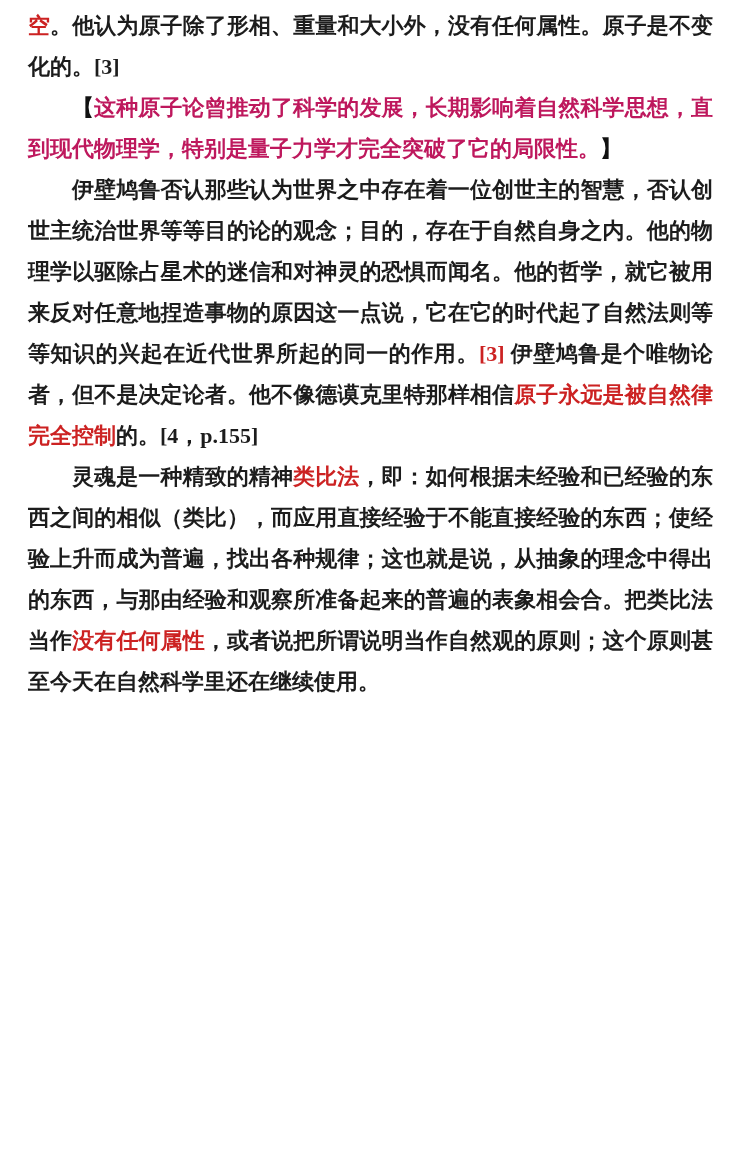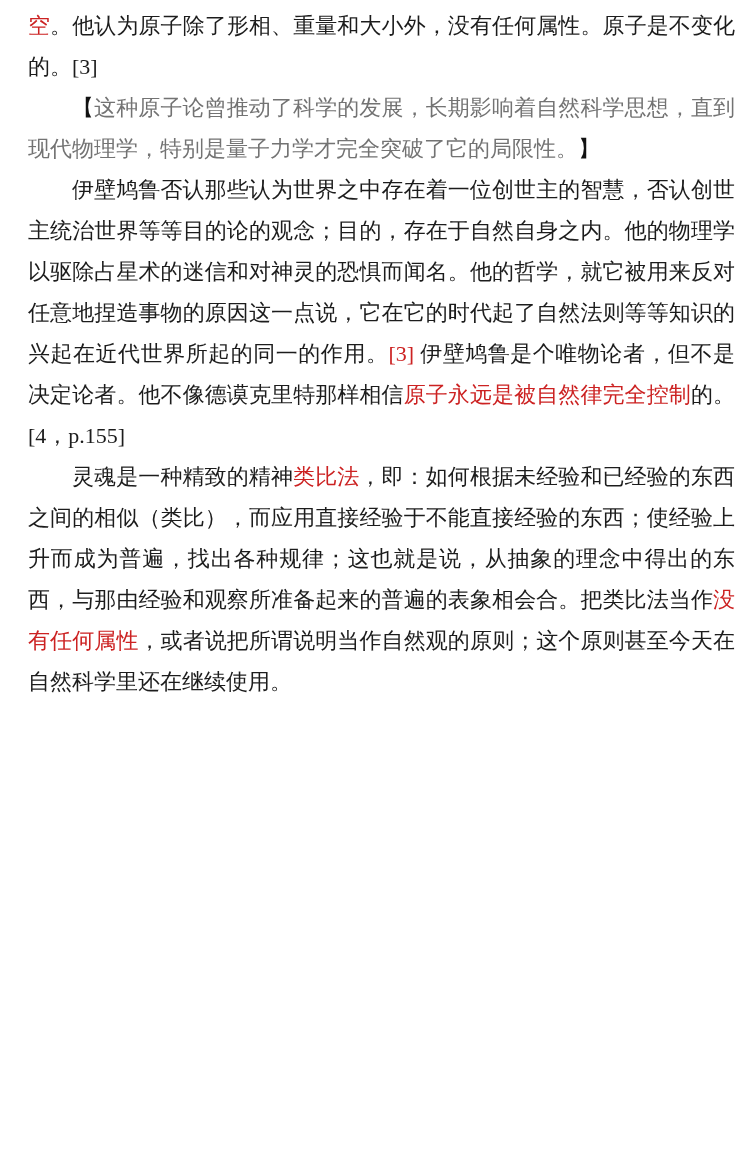--- a/index.html
+++ b/index.html
@@ -7,38 +7,39 @@
     padding: 0;
     background: #ffffff;
   }
   .page {
     position: relative;
     width: 745px;
     height: 1168px;
     background: #ffffff;
     overflow: hidden;
     box-sizing: border-box;
-    padding: 5px 10px 0 28px;
+    padding: 5px 32px 0 28px;
     font-family: "Liberation Serif", "DejaVu Serif", serif;
     font-size: 22px;
     line-height: 41px;
     color: #1c1c1c;
+    font-weight: bold;
   }
   .doc-body p {
     margin: 0;
     text-align: justify;
     text-justify: inter-ideograph;
     word-break: break-all;
   }
   .doc-body p.indent {
     text-indent: 2em;
   }
   .seg-black { color: #1c1c1c; }
   .seg-red   { color: #cc2222; }
-  .seg-blue  { color: #737373; }
+  .seg-blue  { color: #be185d; }
   .seg-bracket { color: #111111; }
 </style>
 </head>
 <body>
 
 <div class="page">
   <div class="doc-body" id="doc-body">
       <p class=""><span class="seg-red">空</span><span class="seg-black">。他认为原子除了形相、重量和大小外，没有任何属性。原子是不变化的。[3]</span></p>
       <p class="indent "><span class="seg-bracket">【</span><span class="seg-blue">这种原子论曾推动了科学的发展，长期影响着自然科学思想，直到现代物理学，特别是量子力学才完全突破了它的局限性。</span><span class="seg-bracket">】</span></p>
       <p class="indent "><span class="seg-black">伊壁鸠鲁否认那些认为世界之中存在着一位创世主的智慧，否认创世主统治世界等等目的论的观念；目的，存在于自然自身之内。他的物理学以驱除占星术的迷信和对神灵的恐惧而闻名。他的哲学，就它被用来反对任意地捏造事物的原因这一点说，它在它的时代起了自然法则等等知识的兴起在近代世界所起的同一的作用。</span><span class="seg-red">[3]</span><span class="seg-black"> 伊壁鸠鲁是个唯物论者，但不是决定论者。他不像德谟克里特那样相信</span><span class="seg-red">原子永远是被自然律完全控制</span><span class="seg-black">的。[4，p.155]</span></p>

